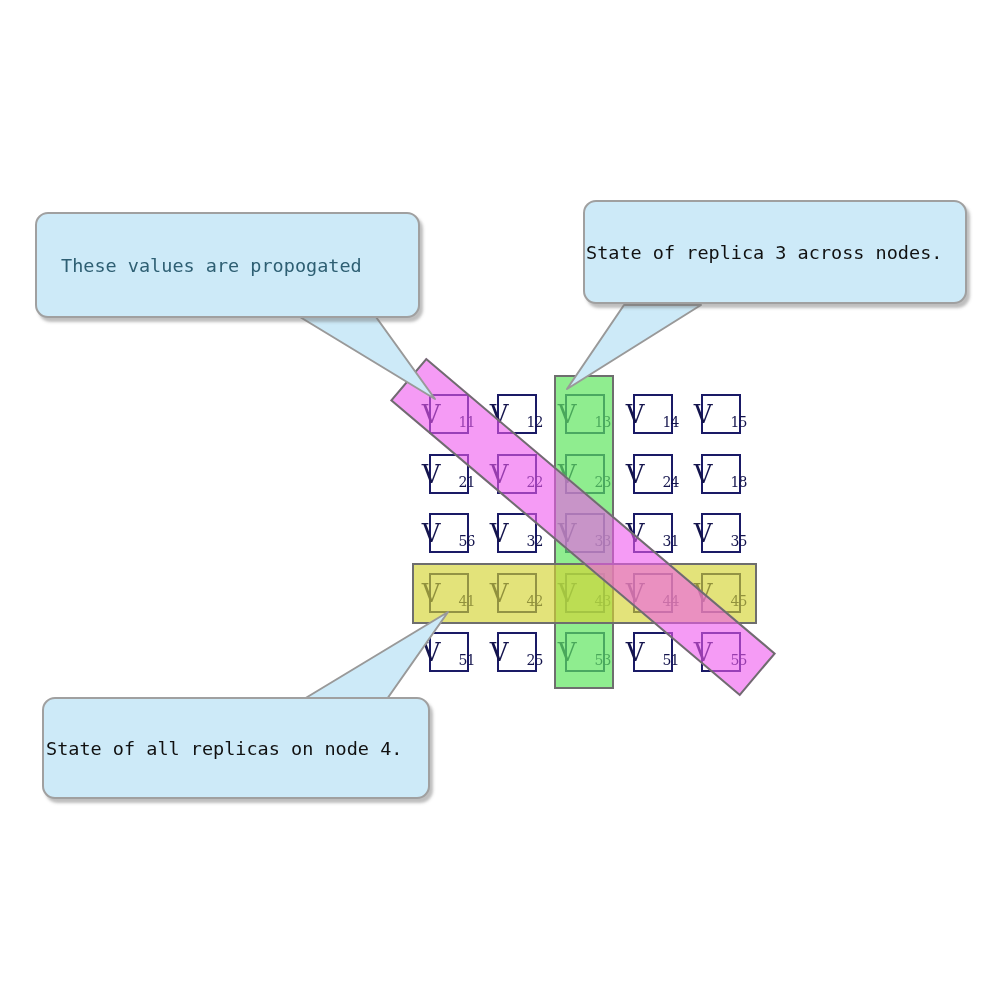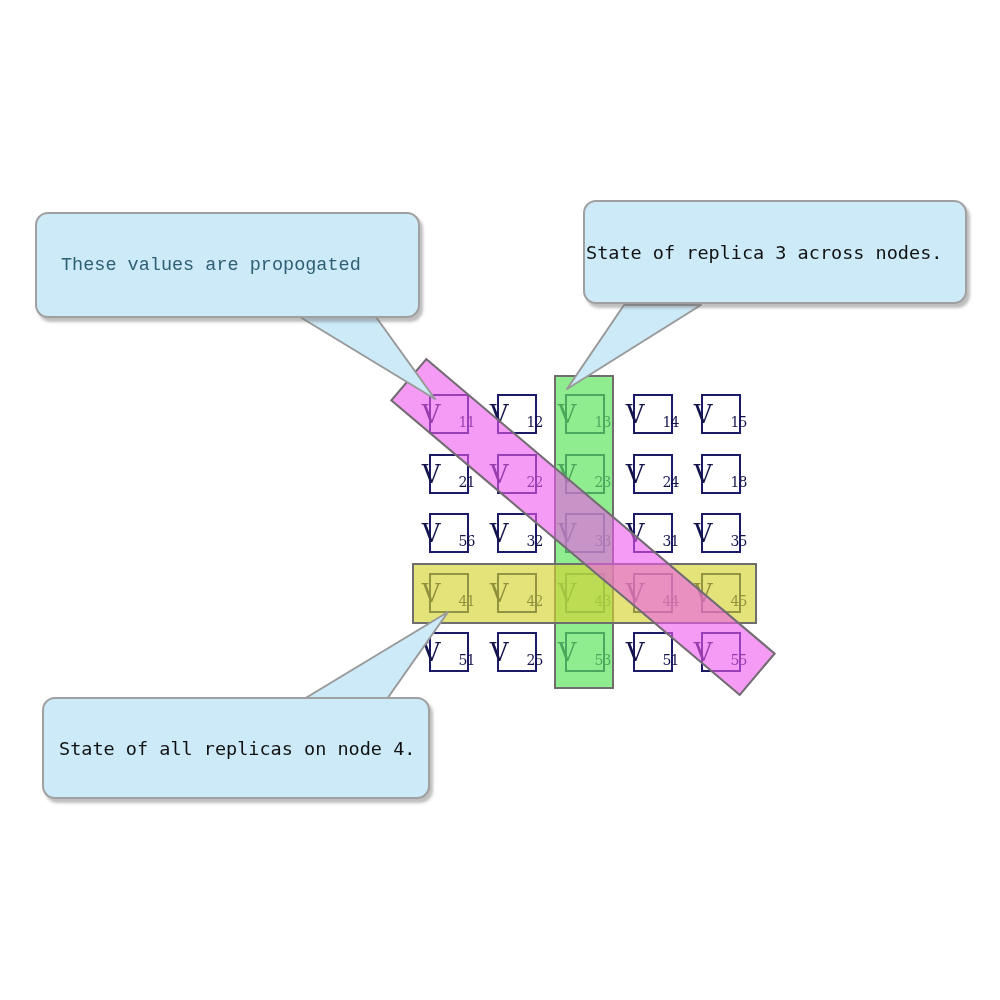--- a/index.html
+++ b/index.html
@@ -25,23 +25,23 @@
 
   
   #tails{position:absolute;left:0;top:0;width:1000px;height:1000px;z-index:5;pointer-events:none;}
   #tails polygon{fill:#cdeaf8;stroke:#999999;stroke-width:2;stroke-linejoin:round;}
 
   
   .callout{position:absolute;box-sizing:border-box;background:#cdeaf8;border:2.5px solid #a0a0a0;
            border-radius:13px;box-shadow:3px 4px 3px rgba(110,110,110,0.45);
            display:flex;flex-direction:column;justify-content:center;
            font-size:18.5px;line-height:25px;z-index:6;}
-  #callout-gossip  {left:35px; top:212px;width:385px;height:106px;padding-left:24px;color:#2e5f73;font-family:Liberation Mono, monospace;}
+  #callout-gossip  {left:35px; top:212px;width:385px;height:106px;padding-left:24px;color:#2e5f73;}
   #callout-replica3{left:583px;top:200px;width:384px;height:104px;padding-left:1px;color:#111111;}
-  #callout-node4   {left:42px; top:697px;width:388px;height:102px;padding-left:15px;color:#111111;}
+  #callout-node4   {left:42px; top:697px;width:388px;height:102px;padding-left:2px;color:#111111;}
 </style>
 </head>
 <body>
 
 <div id="canvas">
 
   <div id="matrix">
       <div class="cell">
         <span class="v">V</span>
         <span class="sub">11</span>

